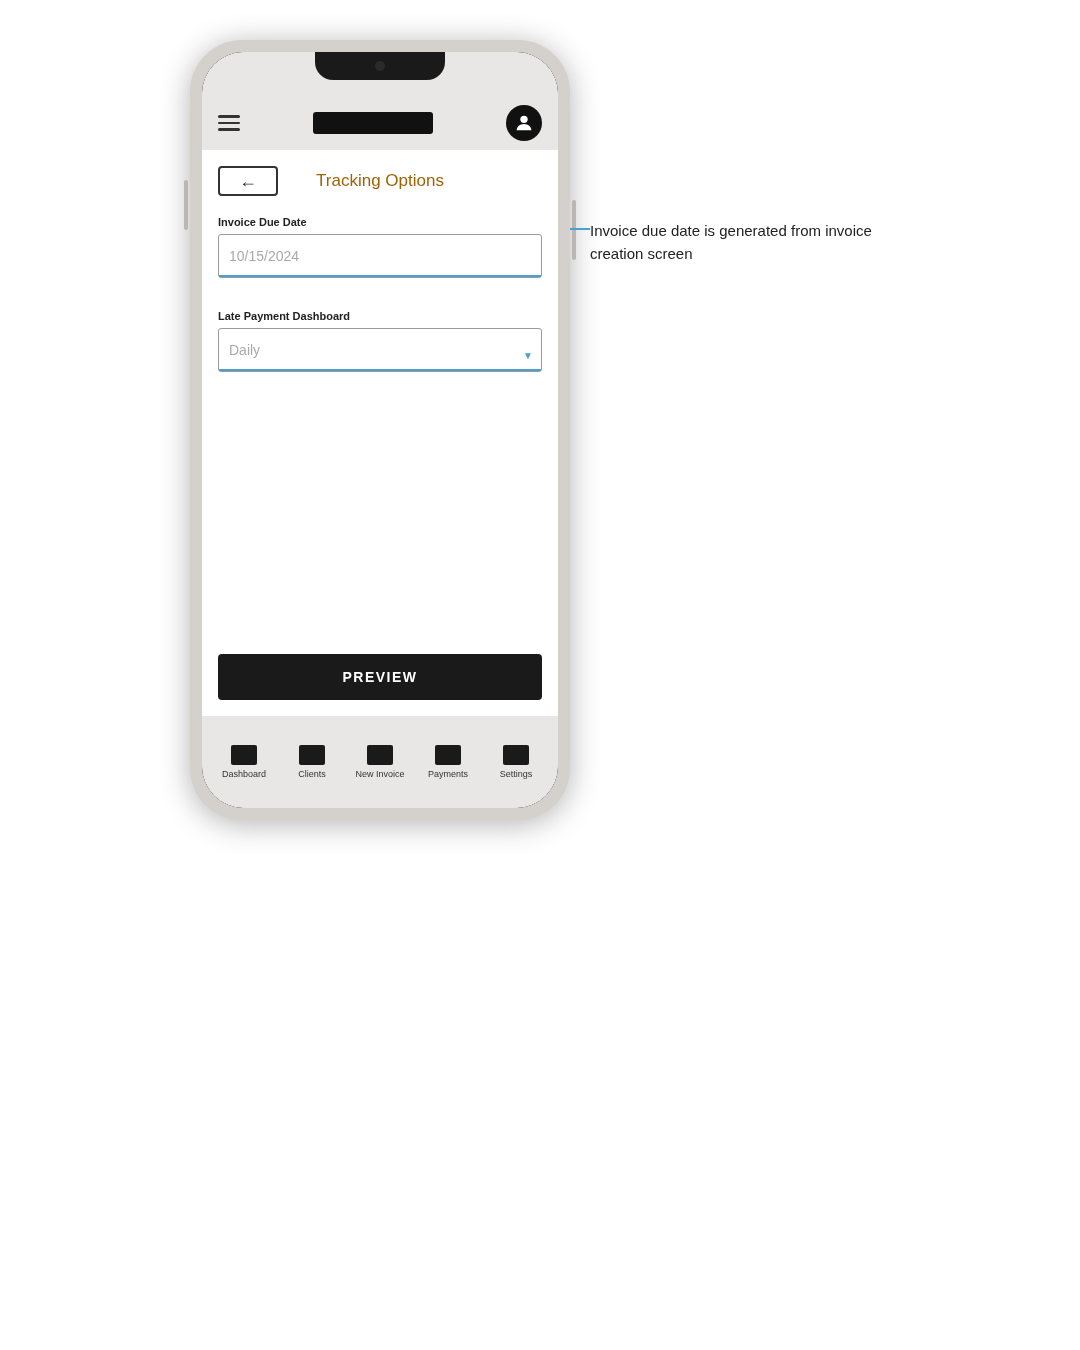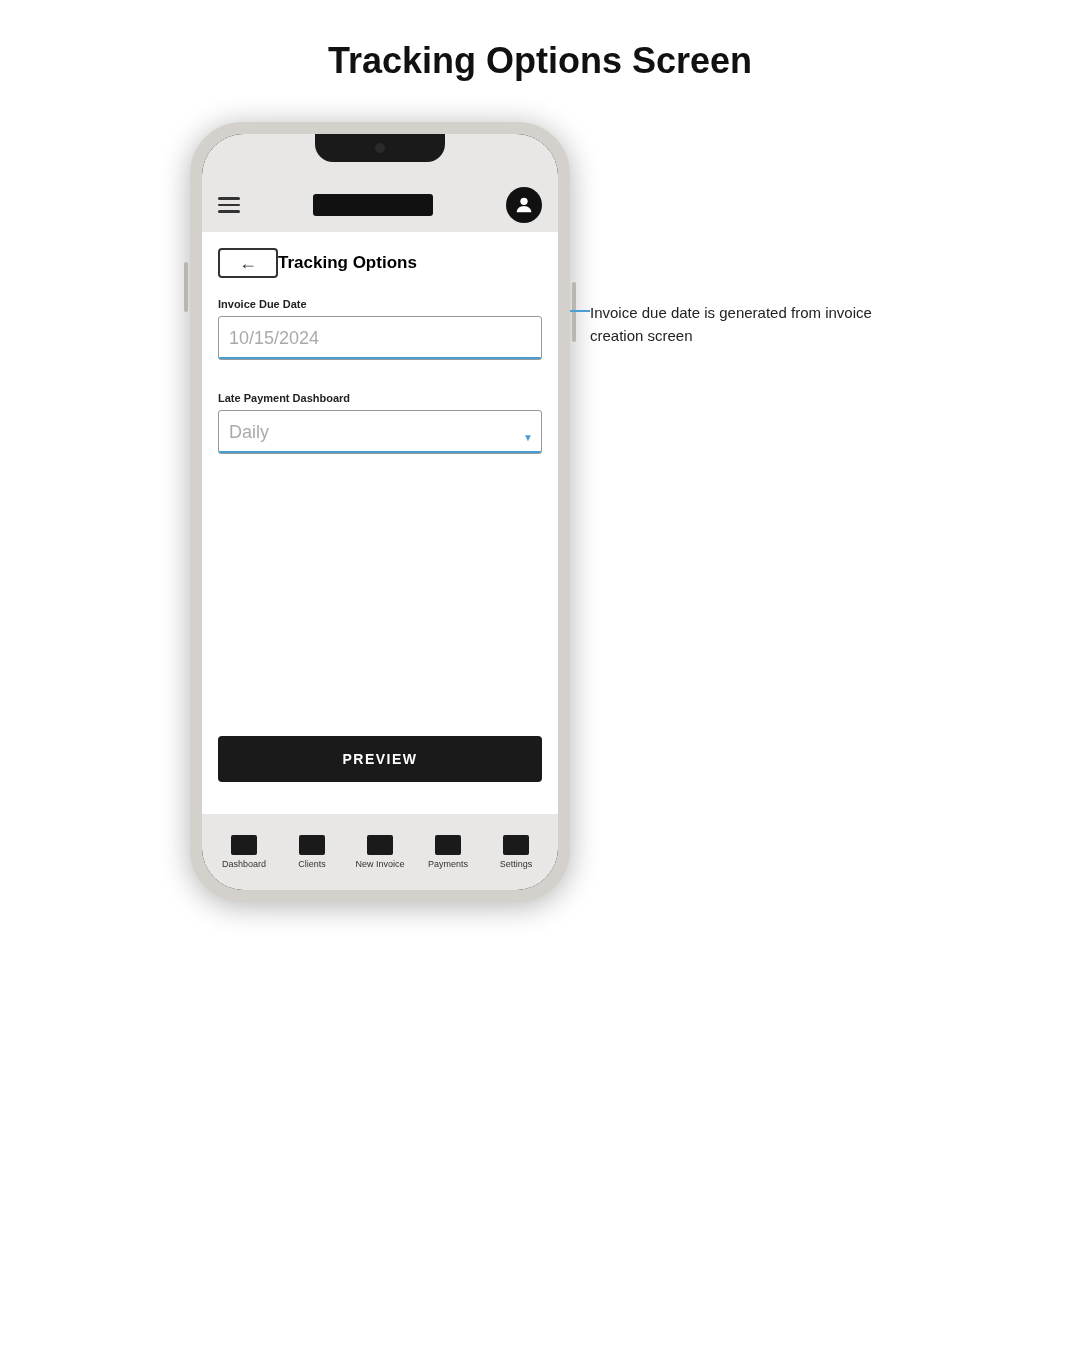--- a/index.html
+++ b/index.html
@@ -187,23 +187,24 @@
     }
 
     .back-arrow {
       font-size: 18px;
       font-weight: bold;
       color: #333;
     }
 
     .screen-heading {
       flex: 1;
+      text-align: center;
       font-size: 17px;
-      font-weight: 700;
-      color: #000000;
+      font-weight: 400;
+      color: #a16207;
       padding-right: 60px;
     }
 
     
     .form-area {
       flex: 1;
       padding: 10px 16px;
       display: flex;
       flex-direction: column;
       gap: 32px;
@@ -222,21 +223,21 @@
       border: 1.5px solid #999;
       border-radius: 3px;
       background: #fff;
       display: flex;
       align-items: center;
       padding: 0 10px;
       position: relative;
     }
 
     .field-input-text {
-      font-size: 18px;
+      font-size: 14px;
       color: #aaa;
       flex: 1;
     }
 
     .field-underline {
       position: absolute;
       bottom: 0;
       left: 0;
       right: 0;
       height: 2px;
@@ -246,42 +247,42 @@
     .dropdown-chevron {
       font-size: 10px;
       color: #4a9fd4;
       position: absolute;
       right: 8px;
       bottom: 10px;
     }
 
     
     .preview-btn-wrap {
-      padding: 0 16px 32px;
+      padding: 0 16px 16px;
     }
 
     .preview-btn {
       width: 100%;
       height: 46px;
       background: #1a1a1a;
       border: none;
       border-radius: 4px;
       color: #fff;
       font-size: 14px;
       font-weight: 600;
       letter-spacing: 1.5px;
       cursor: pointer;
       display: flex;
       align-items: center;
       justify-content: center;
     }
 
     
     .bottom-nav {
-      height: 76px;
+      height: 92px;
       background: #e8e7e6;
       display: flex;
       align-items: center;
       justify-content: space-around;
       padding: 0 8px;
       flex-shrink: 0;
     }
 
     .nav-item {
       display: flex;
@@ -355,21 +356,20 @@
       top: 8px;
       width: 20px;
       height: 1.5px;
       background: #4a9fd4;
     }
   </style>
 </head>
 <body>
 
 <div class="page-wrapper">
-  <h1 class="page-title">Tracking Options Screen</h1>
 
   <div class="content-row">
 
     <div class="phone-container">
       <div class="phone-outer">
         <div class="phone-btn-left"></div>
         <div class="phone-btn-right"></div>
         <div class="phone-inner">
 
           <div class="notch">

